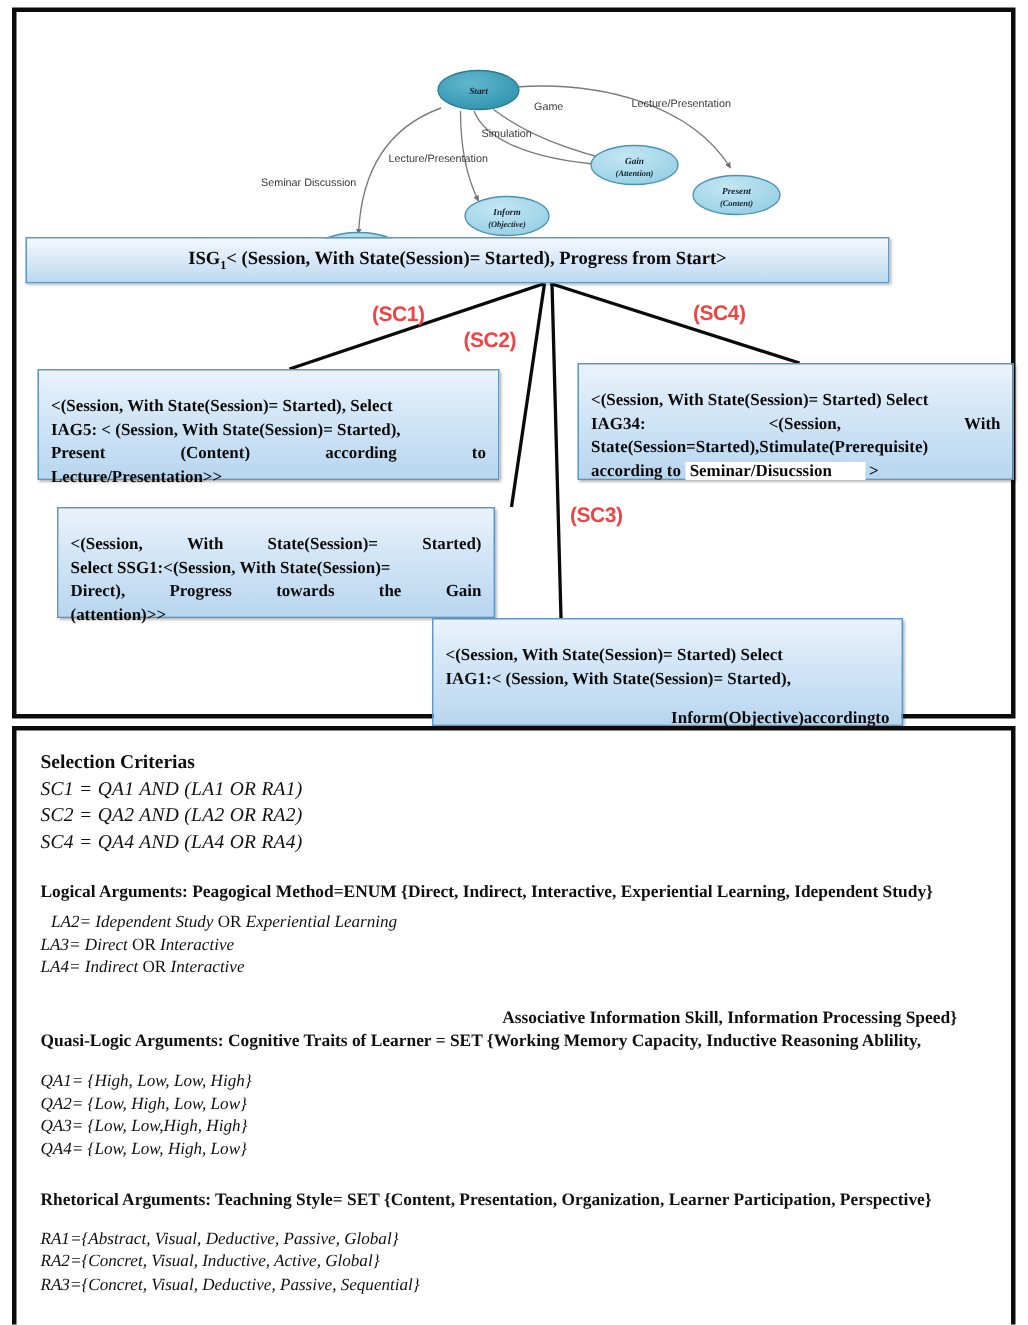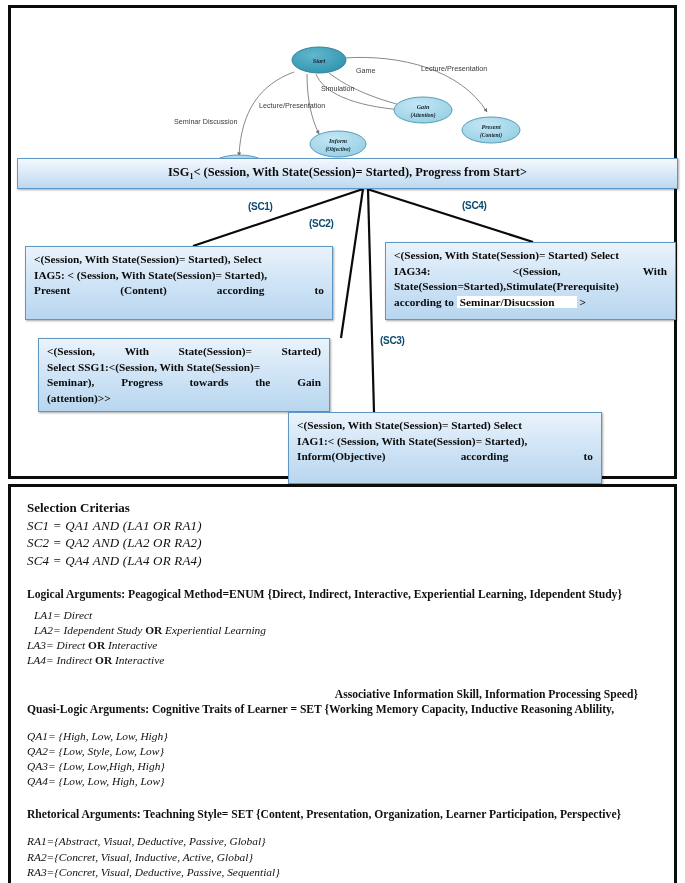--- a/index.html
+++ b/index.html
@@ -64,27 +64,27 @@
     position: absolute;
     box-sizing: border-box;
     border: 1px solid #5f96c4;
     background: linear-gradient(to bottom, #eaf3fb 0%, #d3e6f7 42%, #b8d6ef 100%);
     box-shadow: 1px 1px 2px rgba(0,0,0,0.35);
     color: #0b0b0b;
     font-family: "Liberation Serif", serif;
     font-weight: bold;
     font-size: 11.3px;
     line-height: 1.38;
-    padding: 5px 8px 6px 8px;
+    padding: 17px 8px 6px 8px;
     text-align: justify;
     text-justify: inter-word;
   }
   #box-isg {
     left: 6px; top: 150px;
-    width: 661px; height: 31px;
+    width: 576px; height: 31px;
     padding: 0;
     display: flex;
     align-items: center;
     justify-content: center;
     text-align: center;
     font-size: 12.4px;
     background: linear-gradient(to bottom, #f3f8fd 0%, #dceaf8 45%, #bcd9f0 100%);
   }
   #box-isg .isg-txt { display:block; }
   #box-isg sub { font-size: 8px; }
@@ -109,22 +109,22 @@
     left: 0; top: 0;
     width: 663px; height: 470px;
     pointer-events: none;
   }
   .conn { stroke: #0a0a0a; stroke-width: 2.2; fill: none; }
 
   .sc-tag {
     position: absolute;
     font-family: "Liberation Sans", sans-serif;
     font-weight: bold;
-    font-size: 10px;
-    color: #0c4a6e;
+    font-size: 14px;
+    color: #ef4444;
     letter-spacing: -0.3px;
   }
   #tag-sc1 { left: 237px; top: 193px; }
   #tag-sc2 { left: 298px; top: 210px; }
   #tag-sc4 { left: 451px; top: 192px; }
   #tag-sc3 { left: 369px; top: 327px; }
 
   
   #criteria-inner {
     position: absolute;
@@ -162,21 +162,21 @@
     padding-right: 22px;
   }
   .arg-line {
     font-family: "Liberation Serif", serif;
     font-style: italic;
     font-size: 11.4px;
     color: #101010;
     margin: 0;
     line-height: 1.33;
   }
-  .arg-line b { font-style: normal; font-weight: bold; margin-top: 48px; }
+  .arg-line b { font-style: normal; font-weight: normal; margin-top: 48px; }
   .sp-lg { height: 18px; }
   .sp-md { height: 12px; }
   .sp-sm { height: 6px; }
   .indent-1 { padding-left: 7px; }
 </style>
 </head>
 <body>
 
 <div id="page">
 
@@ -261,20 +261,21 @@
 
     <div class="gbox" id="box-sc1">
       <p>&lt;(Session, With State(Session)= Started), Select</p>
       <p>IAG5: &lt; (Session, With State(Session)= Started),</p>
       <p style="display:flex;justify-content:space-between;">
           <span>Present</span>
           <span>(Content)</span>
           <span>according</span>
           <span>to</span>
         </p>
+      <p class="lastline">Lecture/Presentation&gt;&gt;</p>
     </div>
 
     <div class="gbox" id="box-sc4">
       <p>&lt;(Session, With State(Session)= Started) Select</p>
       <p style="display:flex;justify-content:space-between;">
           <span>IAG34:</span>
           <span>&lt;(Session,</span>
           <span>With</span>
         </p>
       <p>State(Session=Started),Stimulate(Prerequisite)</p>
@@ -287,73 +288,70 @@
 
     <div class="gbox" id="box-sc2">
       <p style="display:flex;justify-content:space-between;">
           <span>&lt;(Session,</span>
           <span>With</span>
           <span>State(Session)=</span>
           <span>Started)</span>
         </p>
       <p>Select SSG1:&lt;(Session, With State(Session)=</p>
       <p style="display:flex;justify-content:space-between;">
-          <span>Seminar),</span>
+          <span>Direct),</span>
           <span>Progress</span>
           <span>towards</span>
           <span>the</span>
           <span>Gain</span>
         </p>
       <p class="lastline">(attention)&gt;&gt;</p>
     </div>
 
     <div class="gbox" id="box-sc3">
       <p>&lt;(Session, With State(Session)= Started) Select</p>
       <p>IAG1:&lt; (Session, With State(Session)= Started),</p>
-      <p style="display:flex;justify-content:space-between;">
+      <p style="display:flex;justify-content:flex-end;margin-top:11px;">
           <span>Inform(Objective)</span>
           <span>according</span>
           <span>to</span>
         </p>
     </div>
 
   </div>
 
   <div class="panel" id="panel-criteria">
     <div id="criteria-inner">
 
       <div class="crit-head">Selection Criterias</div>
       <div class="crit-line">SC1 = QA1 AND  (LA1 OR RA1)</div>
       <div class="crit-line">SC2 = QA2 AND  (LA2 OR RA2)</div>
       <div class="crit-line">SC4 = QA4 AND  (LA4 OR RA4)</div>
 
       <div class="sp-lg"></div>
 
       <div class="sec-head">Logical Arguments: Peagogical Method=ENUM {Direct, Indirect, Interactive, Experiential Learning, Idependent Study}</div>
       <div class="sp-sm"></div>
-      <div class="arg-line indent-1">
-        <span>LA1= </span><span>Direct</span><b></b><span></span>
-      </div>
       <div class="arg-line indent-1">
         <span>LA2= </span><span>Idependent Study </span><b>OR</b><span> Experiential Learning</span>
       </div>
       <div class="arg-line">
         <span>LA3= </span><span>Direct </span><b>OR</b><span> Interactive</span>
       </div>
       <div class="arg-line">
         <span>LA4= </span><span>Indirect </span><b>OR</b><span> Interactive</span>
       </div>
 
       <div class="sp-lg"></div>
 
       <div class="sec-head sec-head-2">Associative Information Skill, Information Processing Speed}</div>
       <div class="sec-head">Quasi-Logic Arguments: Cognitive Traits of Learner = SET {Working Memory Capacity, Inductive Reasoning Ablility,</div>
       <div class="sp-md"></div>
       <div class="arg-line">QA1= {High, Low, Low, High}</div>
-      <div class="arg-line">QA2= {Low, Style, Low, Low}</div>
+      <div class="arg-line">QA2= {Low, High, Low, Low}</div>
       <div class="arg-line">QA3= {Low, Low,High, High}</div>
       <div class="arg-line">QA4= {Low, Low, High, Low}</div>
 
       <div class="sp-lg"></div>
 
       <div class="sec-head">Rhetorical Arguments: Teachning Style= SET {Content, Presentation, Organization, Learner Participation, Perspective}</div>
       <div class="sp-md"></div>
       <div class="arg-line">RA1={Abstract, Visual, Deductive, Passive, Global}</div>
       <div class="arg-line">RA2={Concret, Visual, Inductive, Active, Global}</div>
       <div class="arg-line">RA3={Concret, Visual, Deductive, Passive, Sequential}</div>

